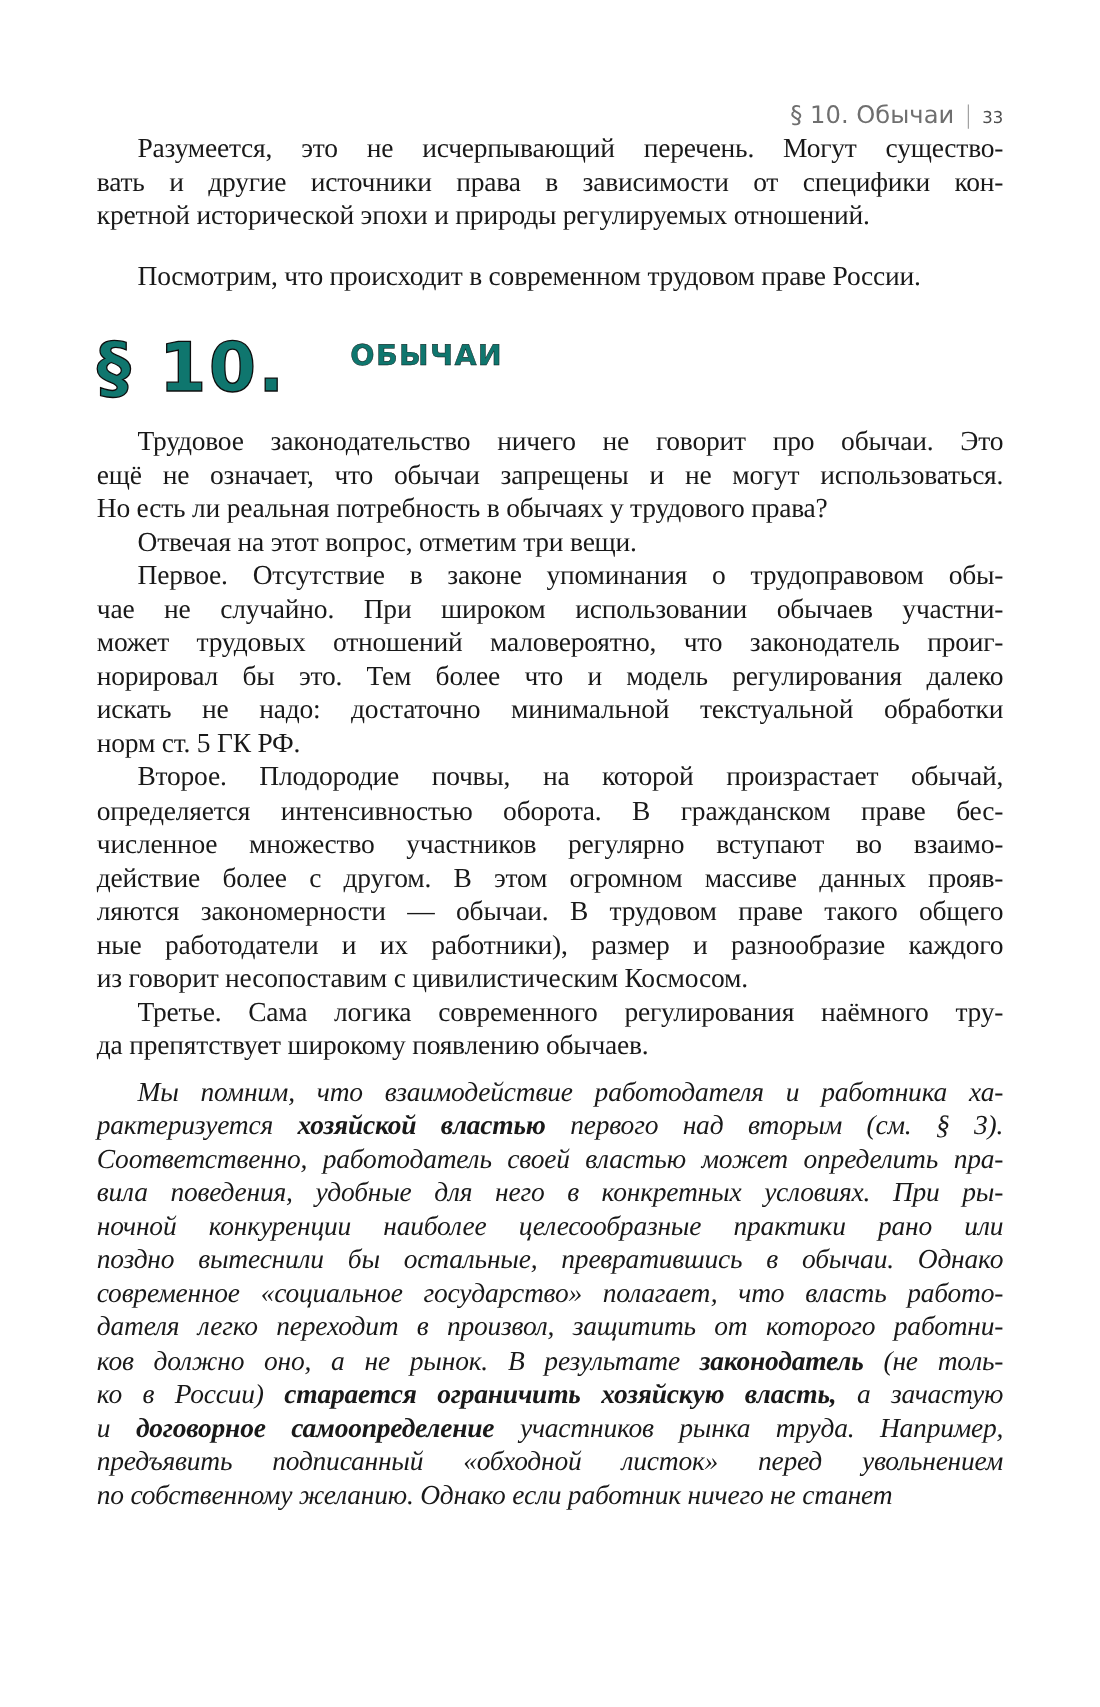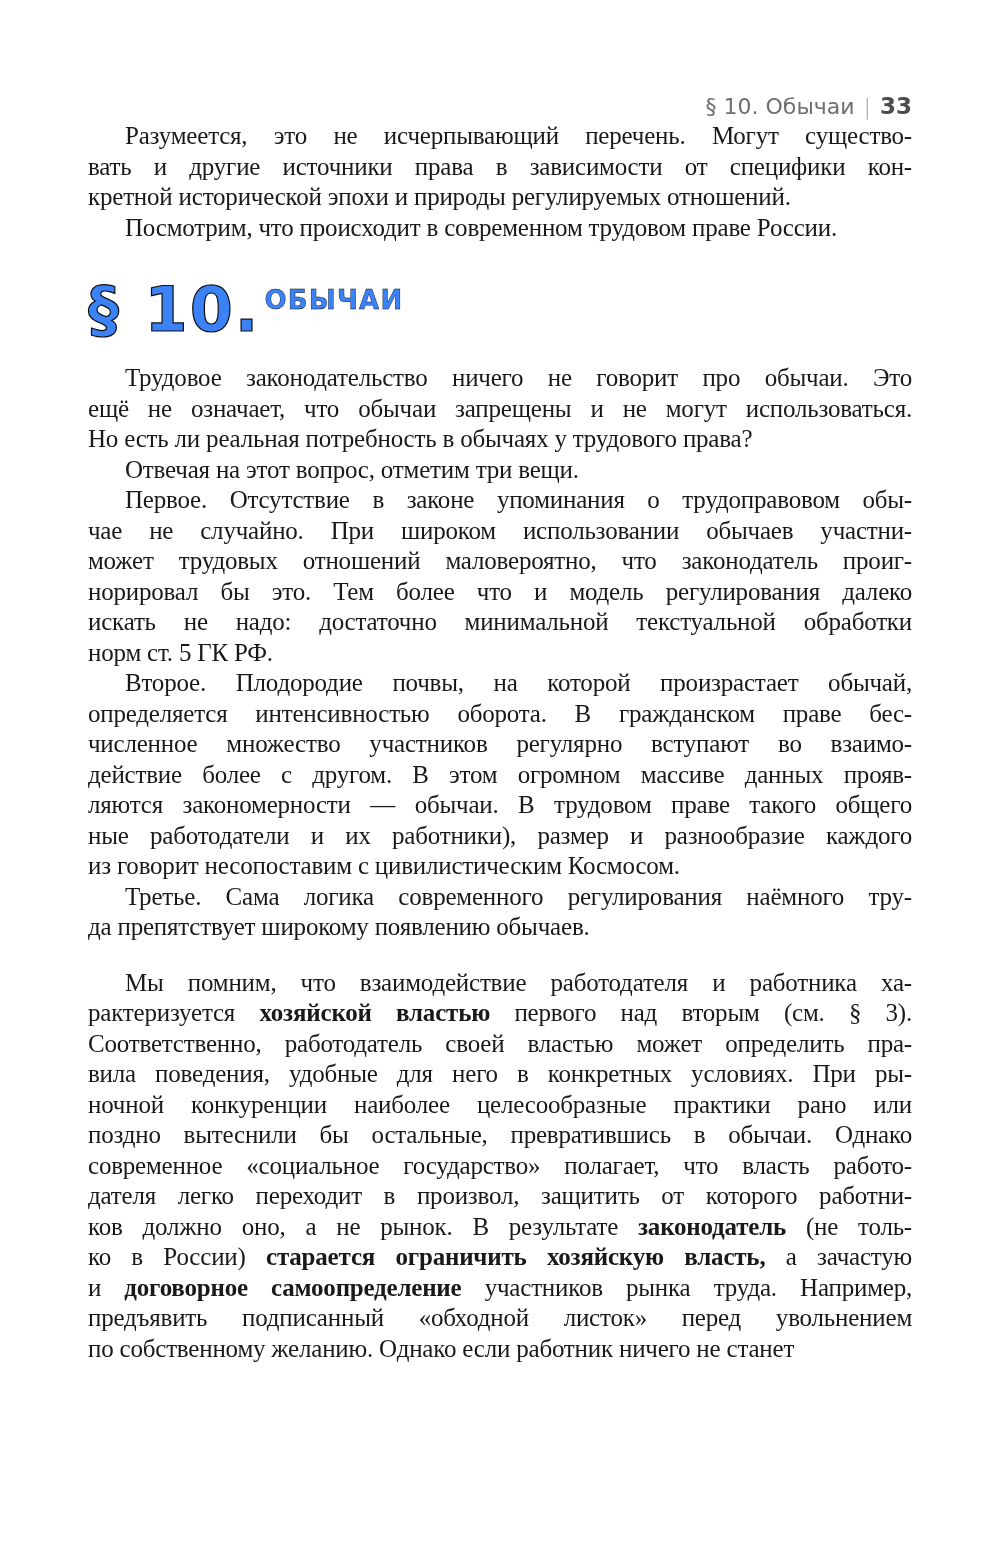--- a/index.html
+++ b/index.html
@@ -20,63 +20,64 @@
   .running-header {
     padding-top: 92px;
     text-align: right;
     font-family: "DejaVu Sans", "Liberation Sans", sans-serif;
     font-size: 22px;
     line-height: 28px;
     color: #6f6f6f;
     white-space: nowrap;
   }
   .rh-sep { color: #9b9b9b; font-weight: 200; margin: 0 9px; }
-  .rh-page { font-weight: bold; color: #4d4d4d; font-size: 23px; }
+  .rh-page { font-weight: normal; color: #4d4d4d; font-size: 15px; }
   
   .body-text {
     font-size: 25px;
     line-height: 30.5px;
     color: #191919;
     letter-spacing: -0.2px;
   }
   .paragraph { margin: 0; }
   .line {
     text-align: justify;
     text-align-last: justify;
     white-space: normal;
   }
   .line.last { text-align-last: left; }
   .line.first { text-indent: 37px; }
   .line b { font-weight: bold; }
   
-  .para-p2 { }
-  .para-p8 { margin-top: 25px; }
+  .para-p2 { margin-top: 24px; }
+  .para-p8 { margin-top: 12px; font-style: italic; }
   
   .section-heading {
     display: flex;
     align-items: flex-start;
     margin-top: 34px;
     margin-bottom: 20px;
-    color: #3b82f6;
+    color: #0f766e;
     font-family: "DejaVu Sans", "Liberation Sans", sans-serif;
+    gap: 43px;
   }
   .sh-number {
     font-size: 62px;
     line-height: 66px;
     font-weight: bold;
     letter-spacing: 2px;
     -webkit-text-stroke: 1.2px #0d0d0d;
   }
   .sh-title {
     font-size: 26px;
     line-height: 26px;
     font-weight: bold;
     letter-spacing: 1.2px;
     margin-top: 10px;
-    margin-left: 4px;
+    margin-left: 15px;
     -webkit-text-stroke: 0.4px #0d0d0d;
   }
 </style>
 </head>
 <body>
 
 <div class="page">
 
   <div class="running-header">
     <span class="rh-label">§ 10. Обычаи</span><span class="rh-sep">|</span><span class="rh-page">33</span>

